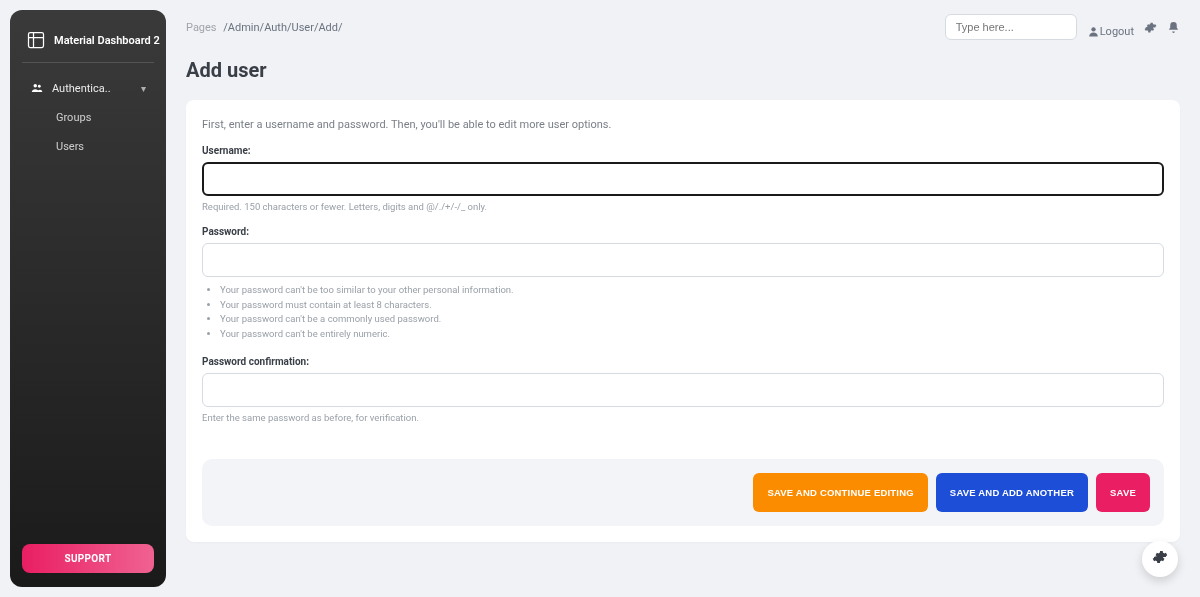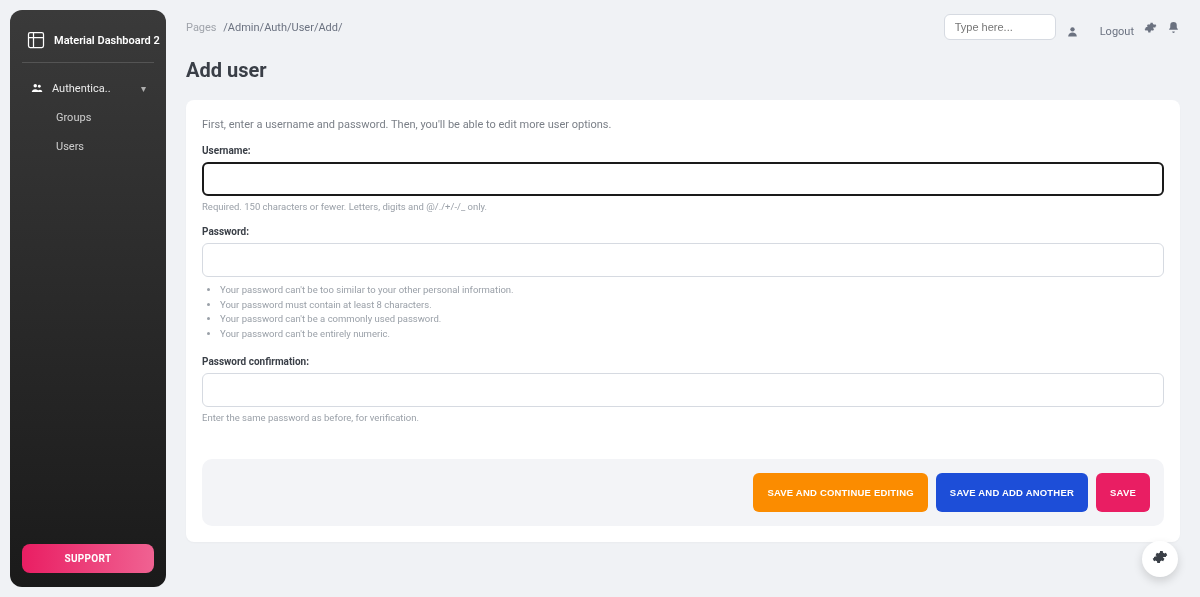--- a/index.html
+++ b/index.html
@@ -79,23 +79,23 @@
 .breadcrumb .bc-root { color: #a0a4ab; margin-right: 4px; }
 .breadcrumb .bc-path { color: #6b7280; }
 .topbar-right { margin-left: auto; display: flex; align-items: center; gap: 10px; }
 .search {
   border: 1px solid #d6dae1;
   background: #fff;
   border-radius: 6px;
   padding: 6px 10px;
   font-size: 11px;
   color: #7a7f87;
-  width: 112px;
-}
-.top-action { display: flex; align-items: center; gap: 21px; font-size: 11px; color: #6b7280; cursor: pointer; margin-top: 8px; }
+  width: 132px;
+}
+.top-action { display: flex; align-items: center; gap: 0; font-size: 11px; color: #6b7280; cursor: pointer; margin-top: 8px; }
 .top-icon { width: 13px; height: 13px; display: flex; align-items:center; justify-content:center; color:#6b7280; cursor:pointer; }
 .page-title { font-size: 20px; font-weight: 700; color: #3a3f47; margin: 14px 0 18px 0; }
 .card {
   background: #fff;
   border-radius: 8px;
   padding: 18px 16px 16px 16px;
   box-shadow: 0 1px 2px rgba(0,0,0,0.03);
 }
 .card-intro { font-size: 11px; color: #7a7f87; margin-bottom: 14px; }
 .form-label { font-size: 10px; font-weight: 700; color: #3a3f47; margin-bottom: 6px; display:block; }

